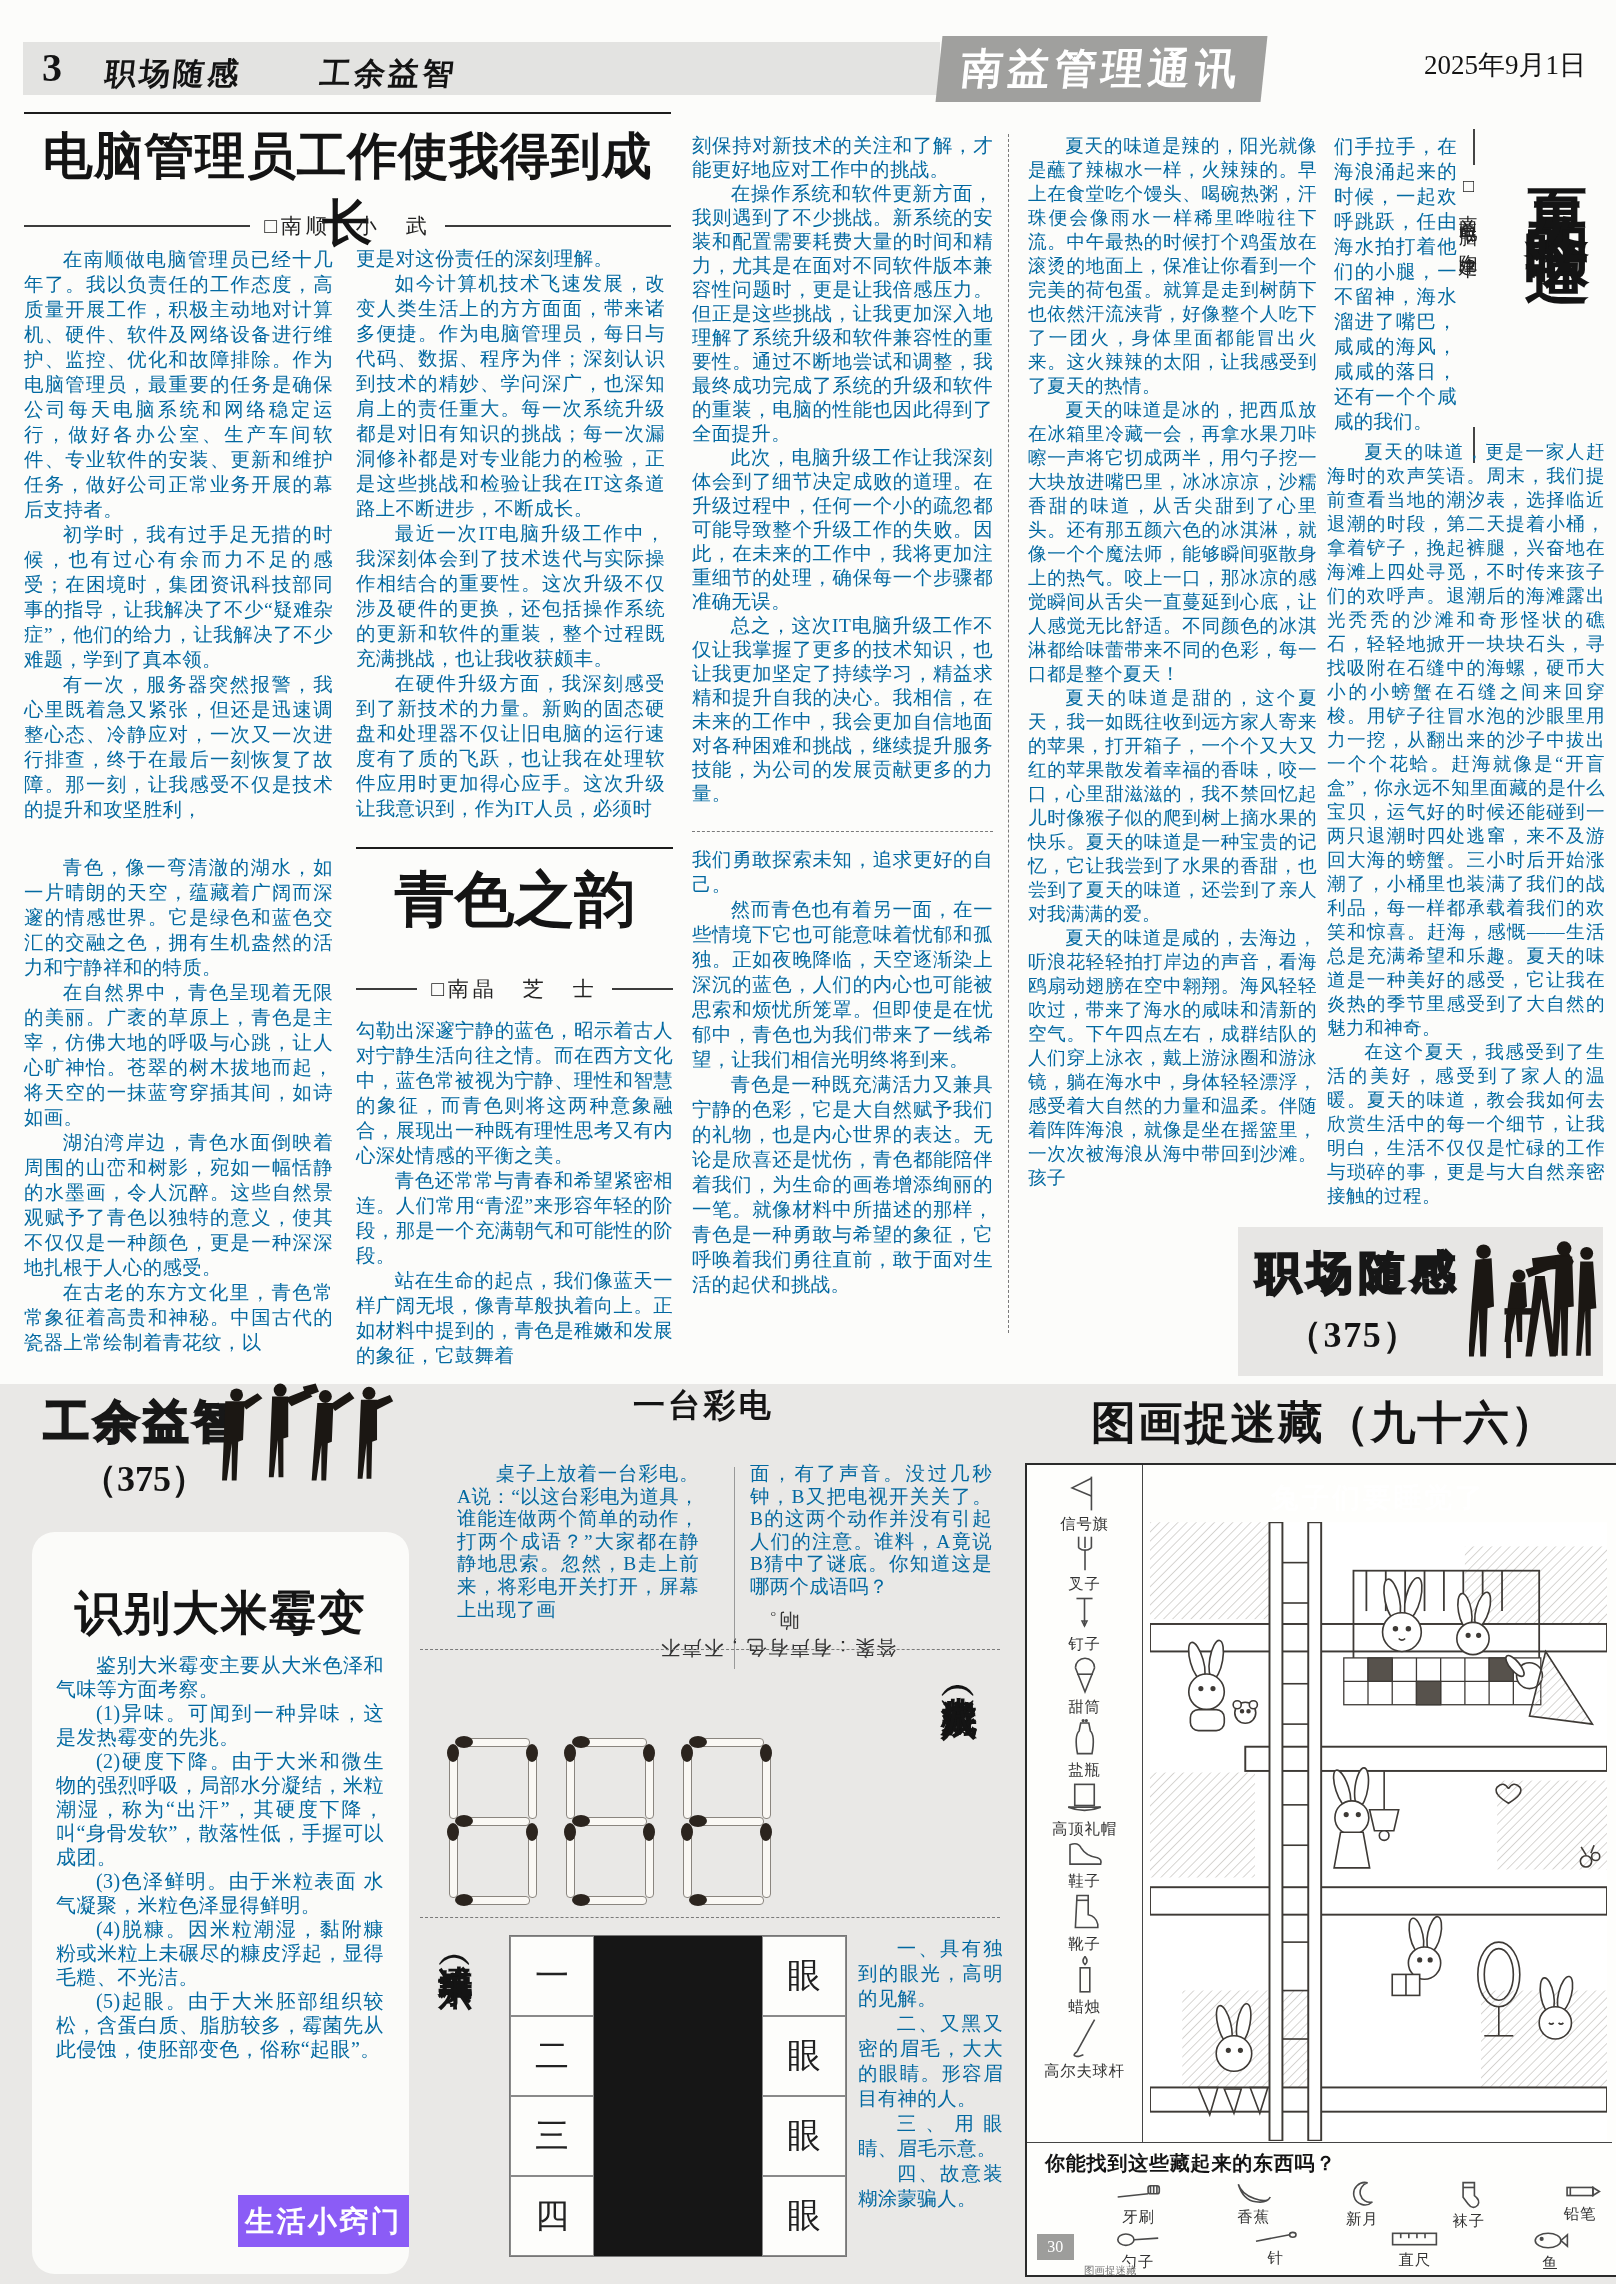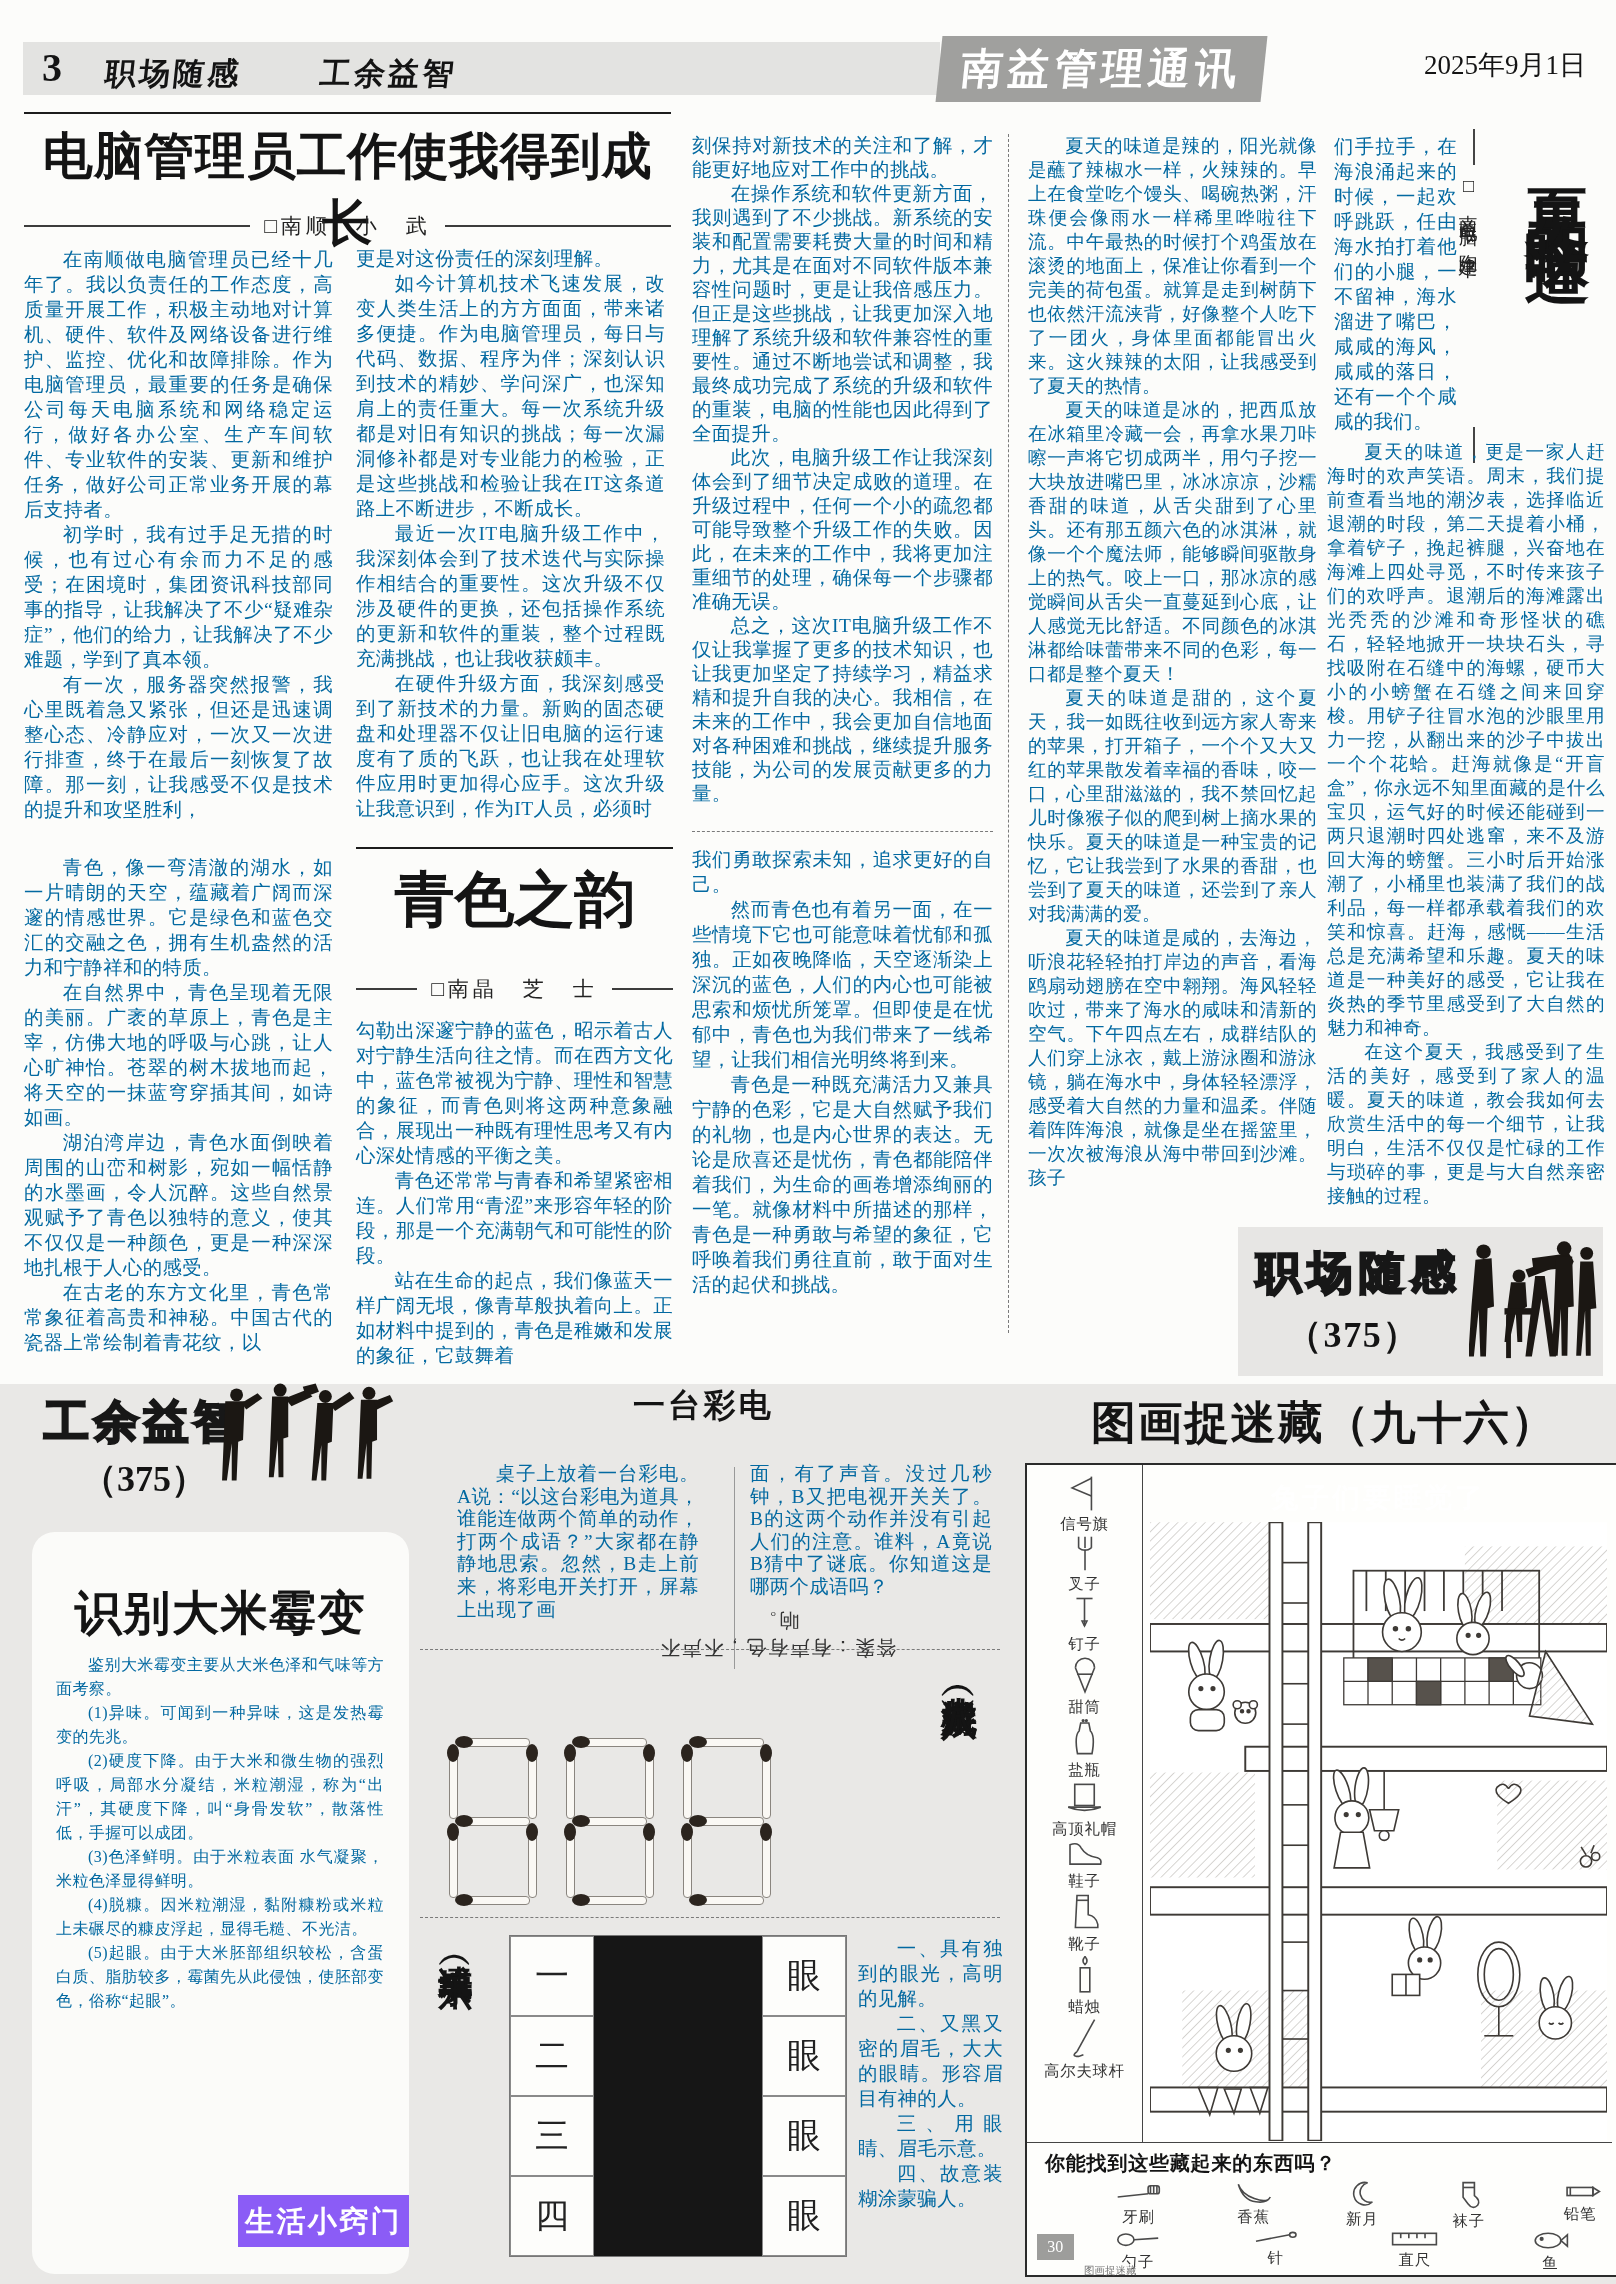--- a/index.html
+++ b/index.html
@@ -176,21 +176,21 @@
         <path d="M124,26 l20,0 -2,48 -5,2 -2,46 -6,0 0,-44 -6,44 -6,0 7,-96z"></path>
       <path d="M140,28 l24,-16 6,8 -24,16z"></path>
       <circle cx="188" cy="14" r="8"></circle>
         <path d="M178,22 l20,0 0,50 -6,2 -1,46 -6,0 0,-44 -5,44 -6,0 4,-98z"></path>
       <path d="M194,24 l20,-8 4,8 -20,10z"></path>
     </g>
   </svg>
 
   <div class="abs ricebox" style="left:32px;top:1532px;width:377px;height:742px;">
     <div class="abs hl" style="left:0;top:50px;width:377px;text-align:center;font-size:47px;letter-spacing:1.6px;">识别大米霉变</div>
-    <div class="abs btxt" style="left:24px;top:121px;width:328px;font-size:16px;line-height:24px;">
+    <div class="abs btxt" style="left:24px;top:121px;width:328px;font-size:20px;line-height:24px;">
         <p class="para">鉴别大米霉变主要从大米色泽和气味等方面考察。</p>
         <p class="para">(1)异味。可闻到一种异味，这是发热霉变的先兆。</p>
         <p class="para">(2)硬度下降。由于大米和微生物的强烈呼吸，局部水分凝结，米粒潮湿，称为“出汗”，其硬度下降，叫“身骨发软”，散落性低，手握可以成团。</p>
         <p class="para">(3)色泽鲜明。由于米粒表面 水气凝聚，米粒色泽显得鲜明。</p>
         <p class="para">(4)脱糠。因米粒潮湿，黏附糠粉或米粒上未碾尽的糠皮浮起，显得毛糙、不光洁。</p>
         <p class="para">(5)起眼。由于大米胚部组织较松，含蛋白质、脂肪较多，霉菌先从此侵蚀，使胚部变色，俗称“起眼”。</p>
       </div>
   </div>
   <div class="abs ricetag" style="left:238px;top:2195px;width:171px;height:52px;line-height:52px;font-size:29px;letter-spacing:2.4px;">生活小窍门</div>
 

